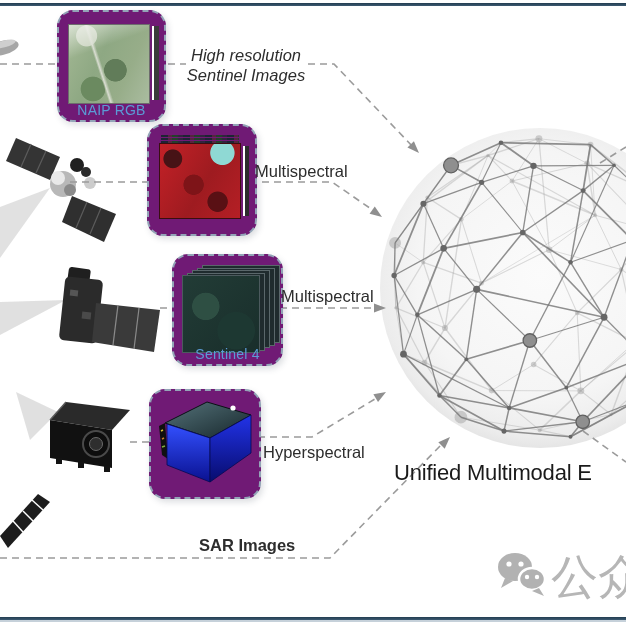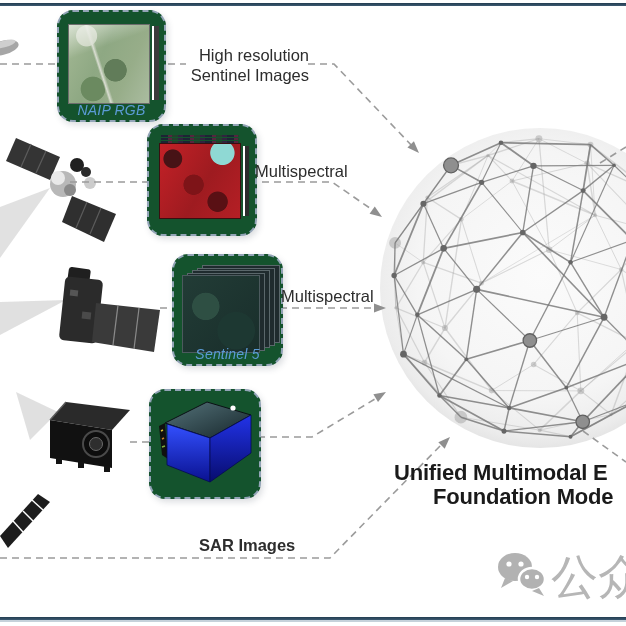--- a/index.html
+++ b/index.html
@@ -4,32 +4,32 @@
 <style>
   html,body{margin:0;padding:0;background:#fff;}
   #canvas{position:relative;width:626px;height:626px;overflow:hidden;background:#fff;
           font-family:"Liberation Sans",sans-serif;}
   #bg{position:absolute;left:0;top:0;width:626px;height:626px;}
   .frame-line{position:absolute;left:0;width:626px;}
   #frame-top{top:3px;height:3px;background:linear-gradient(#223c50,#3d5a72);}
   #frame-bottom{top:617px;height:3px;background:linear-gradient(#223c50,#3d5a72);}
   #frame-bottom2{top:620px;height:2px;background:#c6d1da;}
 
-  .card{position:absolute;border:2px dashed #93a4b7;border-radius:16px;background:#14532d;
-        box-shadow:2px 3px 6px rgba(60,70,90,.18);font-style:italic;}
+  .card{position:absolute;border:2px dashed #93a4b7;border-radius:16px;background:#701a75;
+        box-shadow:2px 3px 6px rgba(60,70,90,.18);}
   .card-label{position:absolute;left:0;right:0;bottom:2px;text-align:center;
               font-size:14px;color:#5b9bd5;letter-spacing:.2px;}
   .annotation{position:absolute;font-size:16.5px;color:#2d2d2d;white-space:nowrap;line-height:20px;}
-  #ann-naip{left:183px;top:45px;width:126px;text-align:right;}
+  #ann-naip{left:183px;top:45px;width:126px;text-align:center;font-style:italic;}
   #ann-rgbnir{left:255px;top:161px;}
   #ann-s2{left:281px;top:286px;}
   #ann-enmap{left:263px;top:442px;}
   #ann-s1{left:199px;top:535px;font-weight:bold;}
 
-  .title-line{position:absolute;font-weight:bold;font-size:22px;color:#1a1a1a;
+  .title-line{position:absolute;font-weight:normal;font-size:22px;color:#1a1a1a;
               white-space:nowrap;letter-spacing:-.2px;}
   #title-1{left:394px;top:460px;}
   #title-2{left:433px;top:484px;}
 
   
   .naip-img{position:absolute;left:9px;top:12px;width:80px;height:78px;border:1px solid #6d6d6d;
     background:
       linear-gradient(160deg,rgba(255,255,255,.6),rgba(255,255,255,0) 32%),
       linear-gradient(72deg,transparent 38%,#d9ddd1 40%,transparent 43%),
       radial-gradient(circle at 22% 14%,#ccd5c2 0 11%,transparent 12%),
@@ -417,21 +417,21 @@
     <div class="rgbnir-img"></div>
     <div class="rgbnir-stack"></div>
   </div>
 
   <div class="card" style="left:172px;top:254px;width:107px;height:108px;">
     <div class="s2-sheet" style="left:28px;top:9px;"></div>
     <div class="s2-sheet" style="left:23px;top:11.5px;"></div>
     <div class="s2-sheet" style="left:18px;top:14px;"></div>
     <div class="s2-sheet" style="left:13px;top:16.5px;"></div>
     <div class="s2-front"></div>
-    <div class="card-label">Sentinel 5</div>
+    <div class="card-label">Sentinel 4</div>
   </div>
 
   <div class="card" style="left:149px;top:389px;width:108px;height:106px;">
     <svg width="104" height="92" viewBox="0 0 104 92" style="position:absolute;left:2px;top:2px;">
       <polygon points="6,33 12,30 15,66 9,62" fill="#101010"></polygon>
       <line x1="8" y1="38" x2="10" y2="37" stroke="#d8c23a" stroke-width="1.4"></line>
       <line x1="9" y1="46" x2="11" y2="45" stroke="#c97f2c" stroke-width="1.4"></line>
       <line x1="9" y1="54" x2="12" y2="53" stroke="#7fae3d" stroke-width="1.4"></line>
       <polygon points="12,30 54,9 98,22 57,45" fill="url(#cubeTop)" stroke="#0a1014" stroke-width="1"></polygon>
       <circle cx="80" cy="15" r="2.6" fill="#ffffff"></circle>
@@ -440,24 +440,24 @@
     </svg>
   </div>
 
 
   <div id="ann-naip" class="annotation">
     <div>High resolution</div>
     <div>Sentinel Images</div>
   </div>
   <div id="ann-rgbnir" class="annotation">Multispectral</div>
   <div id="ann-s2" class="annotation">Multispectral</div>
+  <div id="ann-enmap" class="annotation">Hyperspectral</div>
   <div id="ann-s1" class="annotation">SAR Images</div>
 
   <div id="title-1" class="title-line">Unified Multimodal E</div>
-  <div id="title-2" class="title-line">Foundation Mode</div>
 
   <svg id="wechat-logo" width="54" height="46" viewBox="0 0 54 46">
     <ellipse cx="20" cy="16" rx="17" ry="14" fill="#b2b2b2"></ellipse>
     <path d="M10 27 L6 37 L18 30 Z" fill="#b2b2b2"></path>
     <circle cx="14" cy="13" r="2.6" fill="#fff"></circle>
     <circle cx="26" cy="13" r="2.6" fill="#fff"></circle>
     <ellipse cx="37" cy="28" rx="13" ry="11" fill="#b2b2b2" stroke="#fff" stroke-width="2.5"></ellipse>
     <path d="M44 37 L49 45 L37 40 Z" fill="#b2b2b2"></path>
     <circle cx="32" cy="26" r="2.2" fill="#fff"></circle>
     <circle cx="42" cy="26" r="2.2" fill="#fff"></circle>

